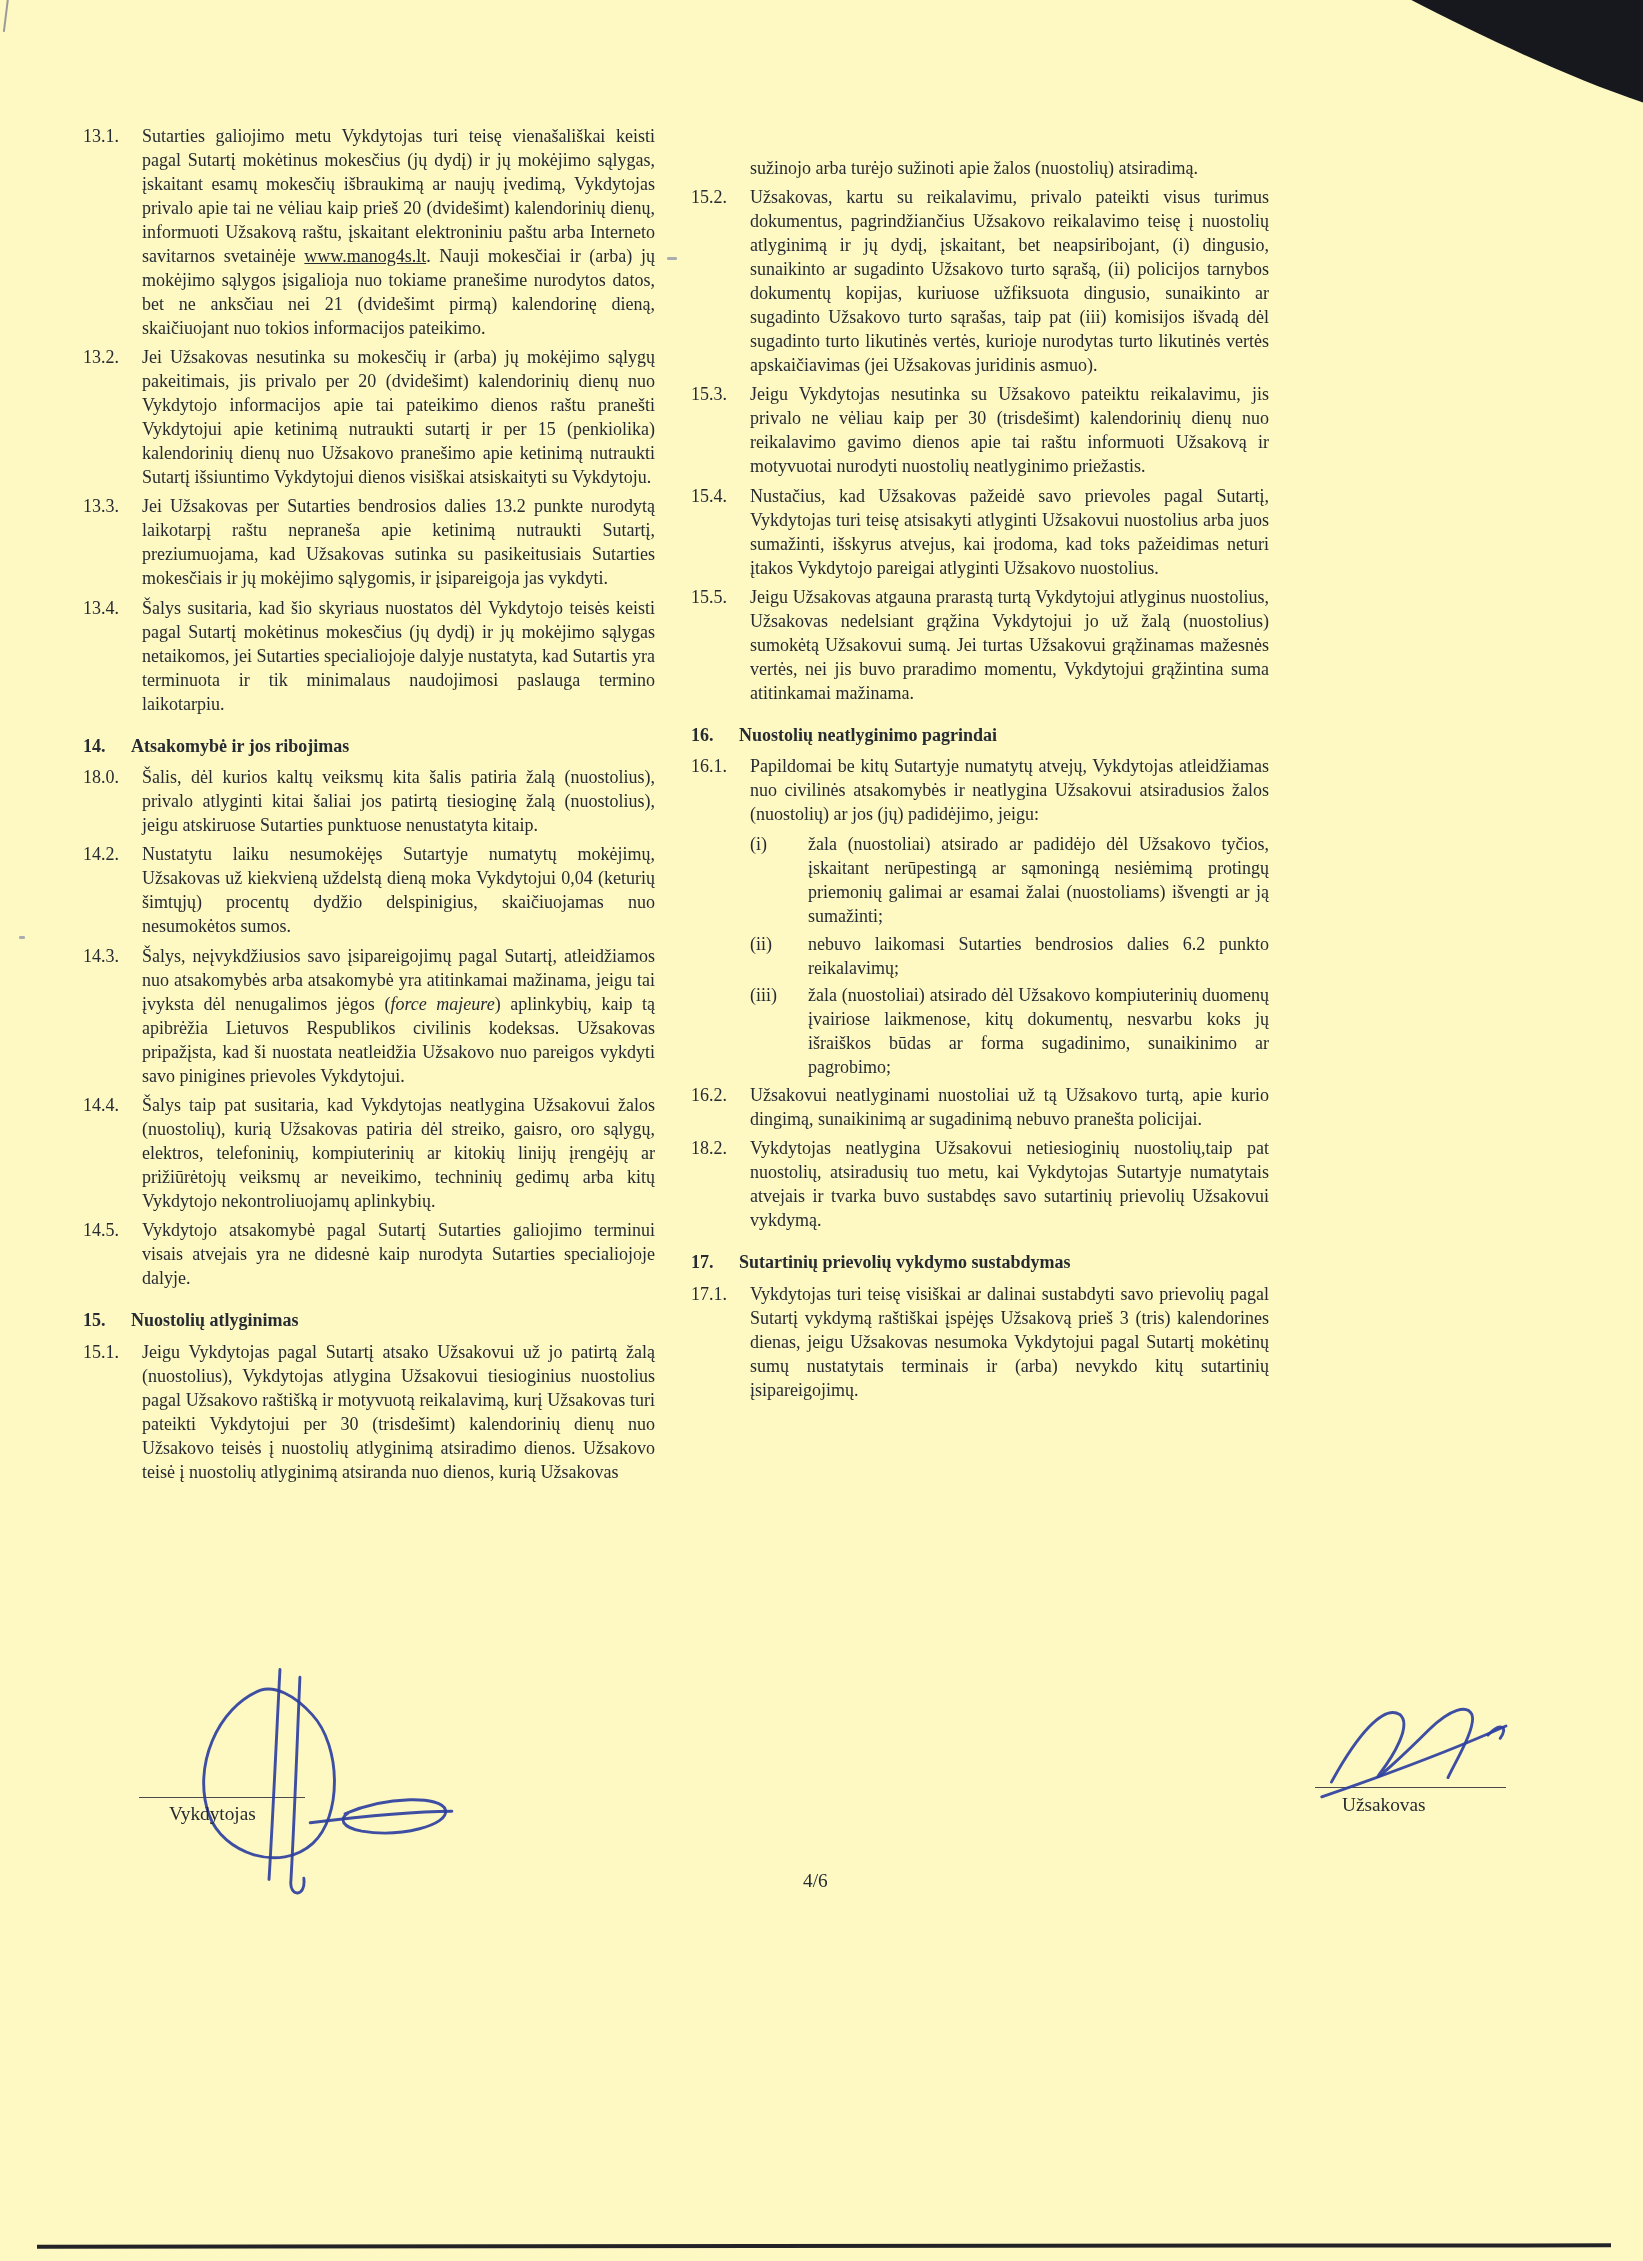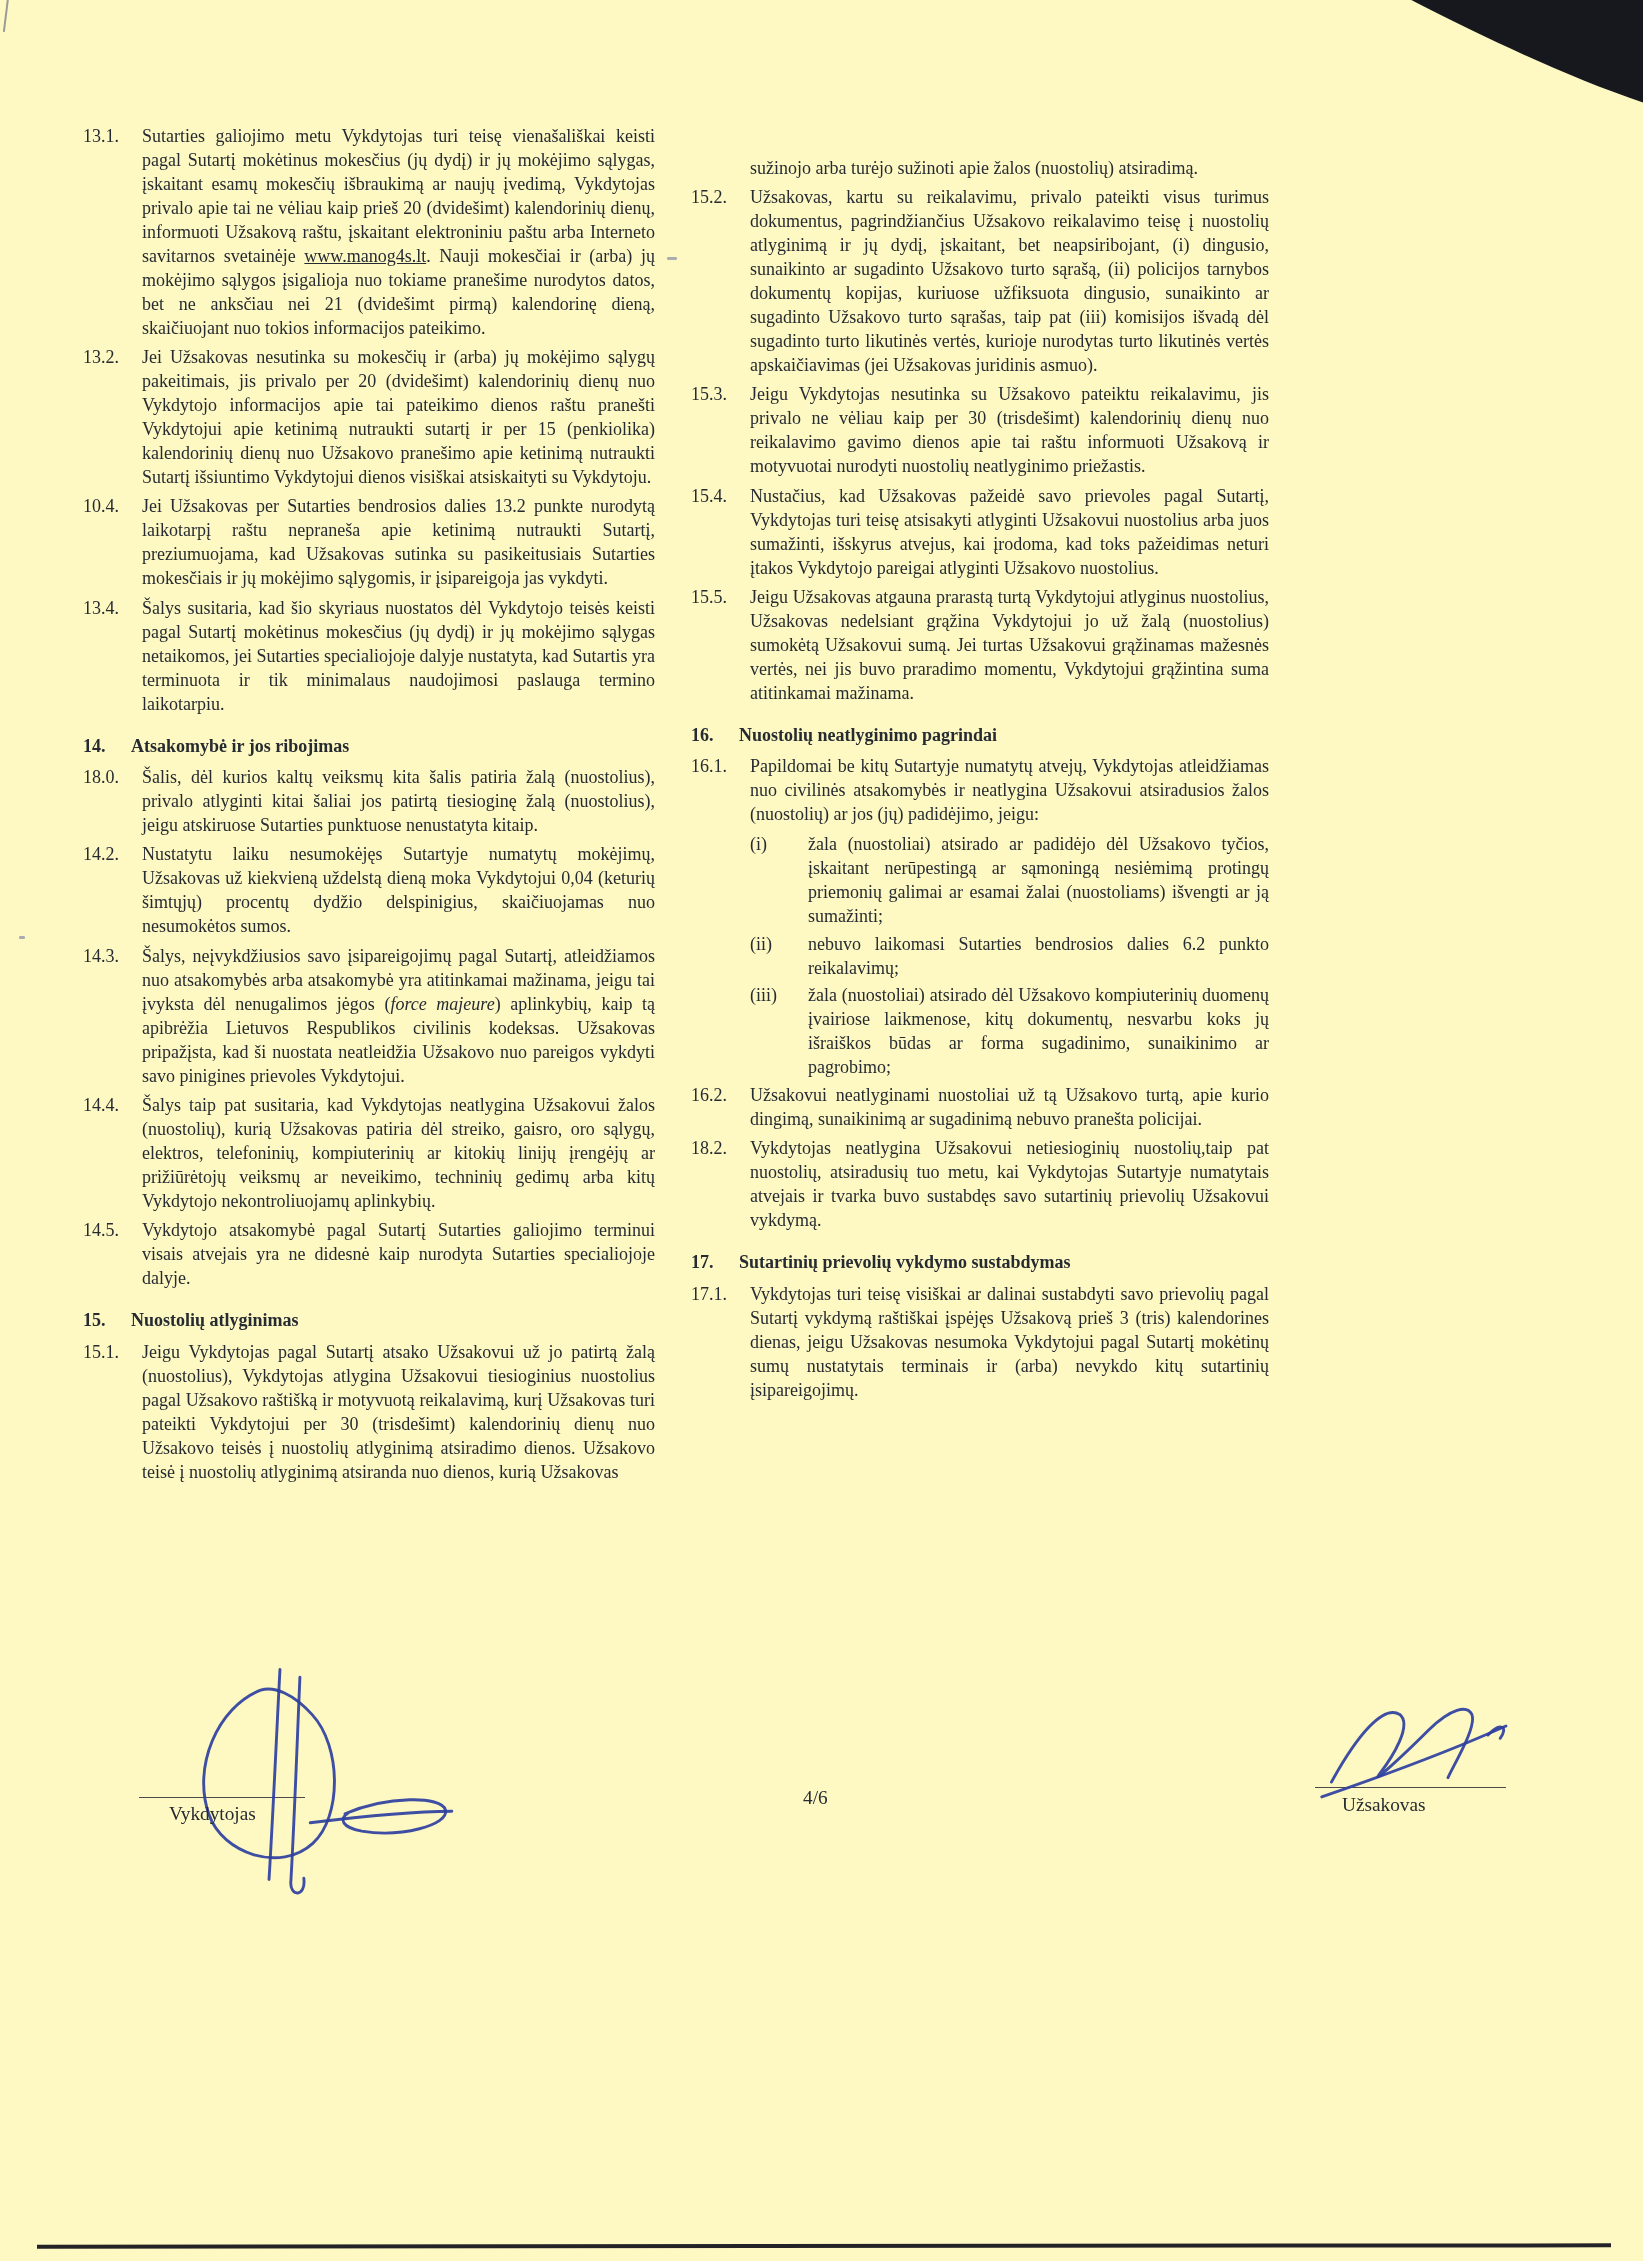--- a/index.html
+++ b/index.html
@@ -45,21 +45,21 @@
   .sig path { fill:none; stroke:var(--ink,#2e3f9f); stroke-width:4.5;
               stroke-linecap:round; opacity:0.92; }
   .sig-left  { left:148px;  top:1650px; }
   .sig-right { left:1296px; top:1650px; }
   .sigline { position:absolute; height:1.3px; background:#4a4a4d; }
   .sigline.left  { left:139px;  top:1797px; width:166px; }
   .sigline.right { left:1315px; top:1787px; width:191px; }
   .footer-label { position:absolute; font-size:19.3px; }
   .label-left  { left:169px;  top:1802px; }
   .label-right { left:1342px; top:1793px; }
-  .page-number { position:absolute; left:803px; top:1786px; font-size:19.3px; }
+  .page-number { position:absolute; left:803px; top:1869px; font-size:19.3px; }
 </style>
 </head>
 <body>
 
 <div class="page" style="--ink: #2e3f9f; --text: #262b31;">
 
   <div class="corner-wedge">
     <svg width="238" height="106" viewBox="0 0 370 165" xmlns="http://www.w3.org/2000/svg">
       <path d="M8,0 L370,0 L370,160 C245,118 118,56 8,0 Z" fill="#17181e"></path>
     </svg>
@@ -71,21 +71,21 @@
   <div class="col col-left">
       <div class="block clause">
         <span class="num">13.1.</span>
         <span class="txt"><span>Sutarties galiojimo metu Vykdytojas turi teisę vienašališkai keisti pagal Sutartį mokėtinus mokesčius (jų dydį) ir jų mokėjimo sąlygas, įskaitant esamų mokesčių išbraukimą ar naujų įvedimą, Vykdytojas privalo apie tai ne vėliau kaip prieš 20 (dvidešimt) kalendorinių dienų, informuoti Užsakovą raštu, įskaitant elektroniniu paštu arba Interneto savitarnos svetainėje </span><span class="link">www.manog4s.lt</span><span>. Nauji mokesčiai ir (arba) jų mokėjimo sąlygos įsigalioja nuo tokiame pranešime nurodytos datos, bet ne anksčiau nei 21 (dvidešimt pirmą) kalendorinę dieną, skaičiuojant nuo tokios informacijos pateikimo.</span></span>
       </div>
       <div class="block clause">
         <span class="num">13.2.</span>
         <span class="txt">Jei Užsakovas nesutinka su mokesčių ir (arba) jų mokėjimo sąlygų pakeitimais, jis privalo per 20 (dvidešimt) kalendorinių dienų nuo Vykdytojo informacijos apie tai pateikimo dienos raštu pranešti Vykdytojui apie ketinimą nutraukti sutartį ir per 15 (penkiolika) kalendorinių dienų nuo Užsakovo pranešimo apie ketinimą nutraukti Sutartį išsiuntimo Vykdytojui dienos visiškai atsiskaityti su Vykdytoju.</span>
       </div>
       <div class="block clause">
-        <span class="num">10.4.</span>
+        <span class="num">13.3.</span>
         <span class="txt">Jei Užsakovas per Sutarties bendrosios dalies 13.2 punkte nurodytą laikotarpį raštu nepraneša apie ketinimą nutraukti Sutartį, preziumuojama, kad Užsakovas sutinka su pasikeitusiais Sutarties mokesčiais ir jų mokėjimo sąlygomis, ir įsipareigoja jas vykdyti.</span>
       </div>
       <div class="block clause">
         <span class="num">13.4.</span>
         <span class="txt">Šalys susitaria, kad šio skyriaus nuostatos dėl Vykdytojo teisės keisti pagal Sutartį mokėtinus mokesčius (jų dydį) ir jų mokėjimo sąlygas netaikomos, jei Sutarties specialiojoje dalyje nustatyta, kad Sutartis yra terminuota ir tik minimalaus naudojimosi paslauga termino laikotarpiu.</span>
       </div>
       <div class="block heading">
         <span class="num">14.</span>
         <span class="txt">Atsakomybė ir jos ribojimas</span>
       </div>

